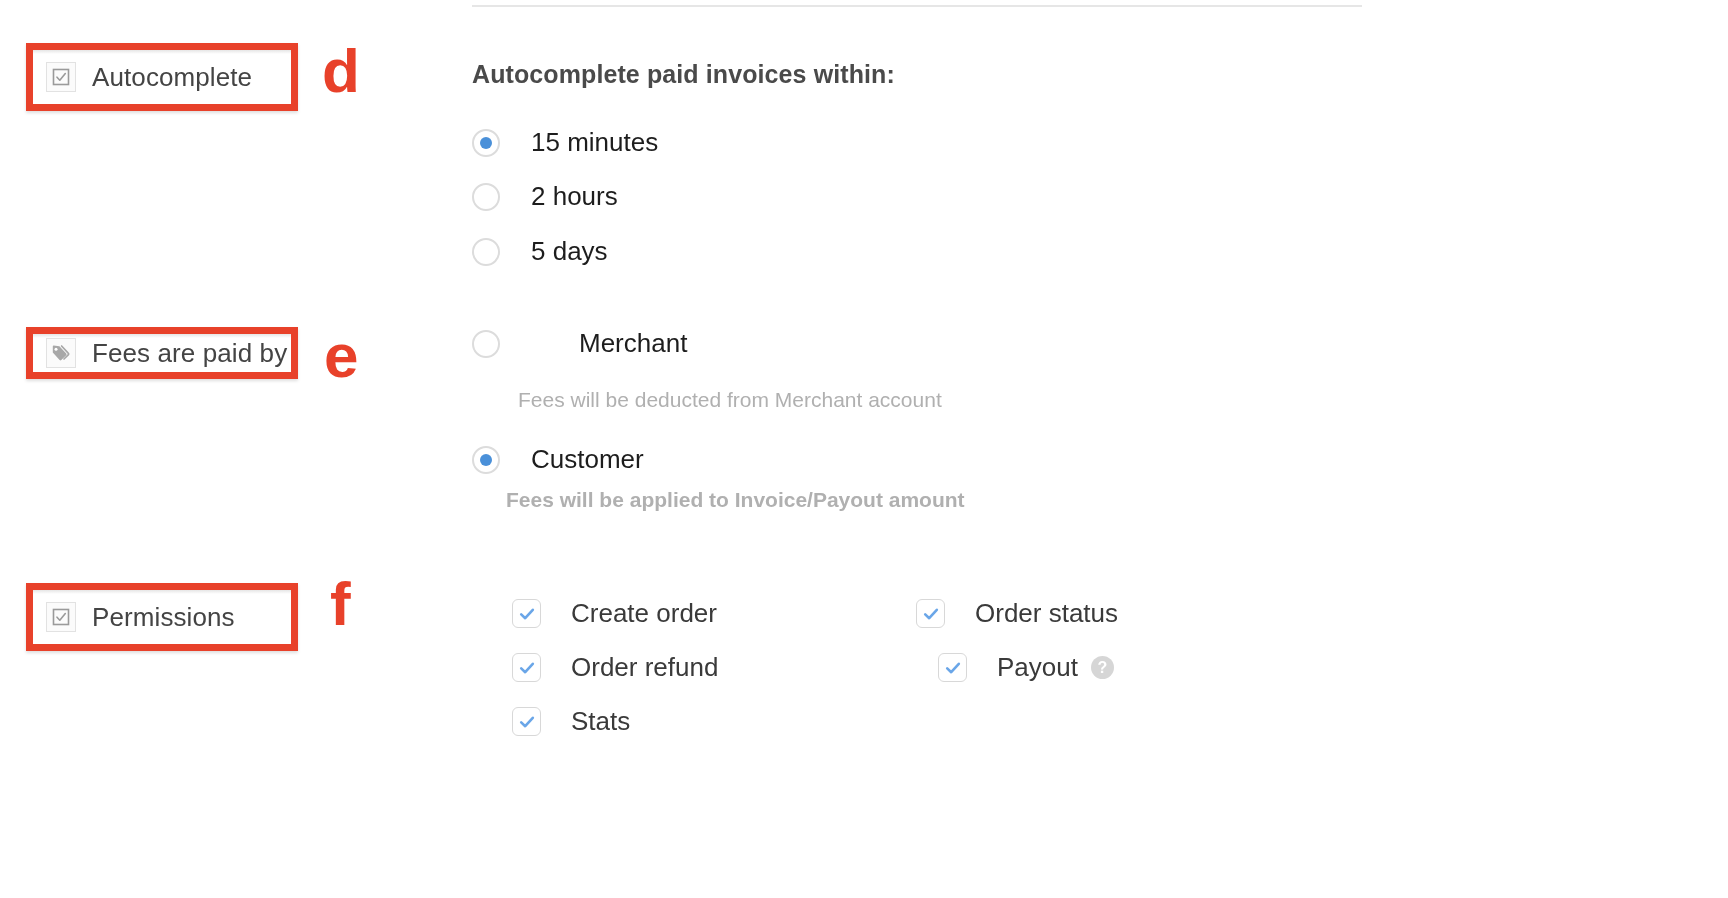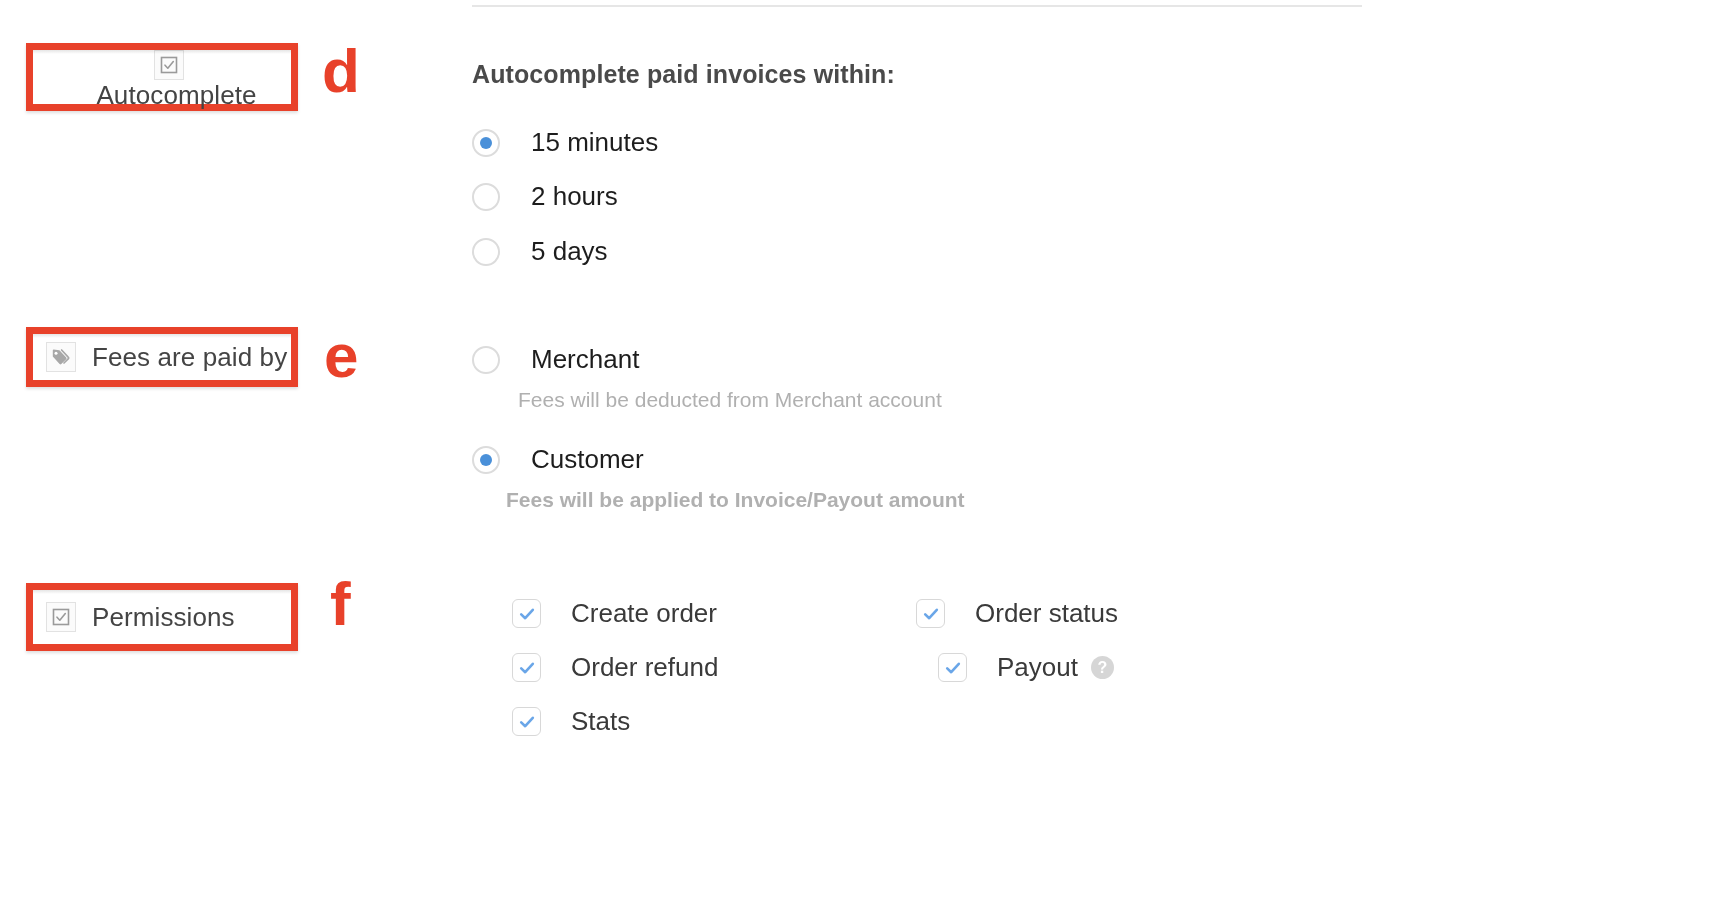--- a/index.html
+++ b/index.html
@@ -46,22 +46,22 @@
   }
   .label-box .lbl-text {
     font-size: 26px;
     color: #444444;
     font-weight: 400;
     letter-spacing: 0.1px;
     margin-left: 16px;
     white-space: nowrap;
   }
 
-  .box-autocomplete { left: 26px; top: 43px;  width: 272px; height: 68px; flex-direction: column; }
-  .box-fees         { left: 26px; top: 327px; width: 272px; height: 60px; }
+  .box-autocomplete { left: 26px; top: 43px;  width: 272px; height: 68px; }
+  .box-fees         { left: 26px; top: 327px; width: 272px; height: 52px; }
   .box-permissions  { left: 26px; top: 583px; width: 272px; height: 68px; }
 
   
   .glyph-box {
     width: 30px;
     height: 30px;
     border: 1px solid #e2e2e2;
     background: #fbfbfb;
     display: flex;
     align-items: center;
@@ -126,21 +126,21 @@
     position: absolute;
     font-size: 21px;
     color: #b0b0b0;
     white-space: nowrap;
   }
 
   .r-15min  { left: 472px; top: 127px; }
   .r-2hours { left: 472px; top: 181px; }
   .r-5days  { left: 472px; top: 236px; }
 
-  .r-merchant { left: 472px; top: 344px; }
+  .r-merchant { left: 472px; top: 328px; gap: 48px; }
   .r-customer { left: 472px; top: 444px; justify-content: flex-end; }
   .note-merchant { left: 518px; top: 388px; }
   .note-customer { left: 506px; top: 488px; font-weight: bold; }
 
   
   .check-row {
     position: absolute;
     display: flex;
     align-items: center;
     padding-left: 40px;

